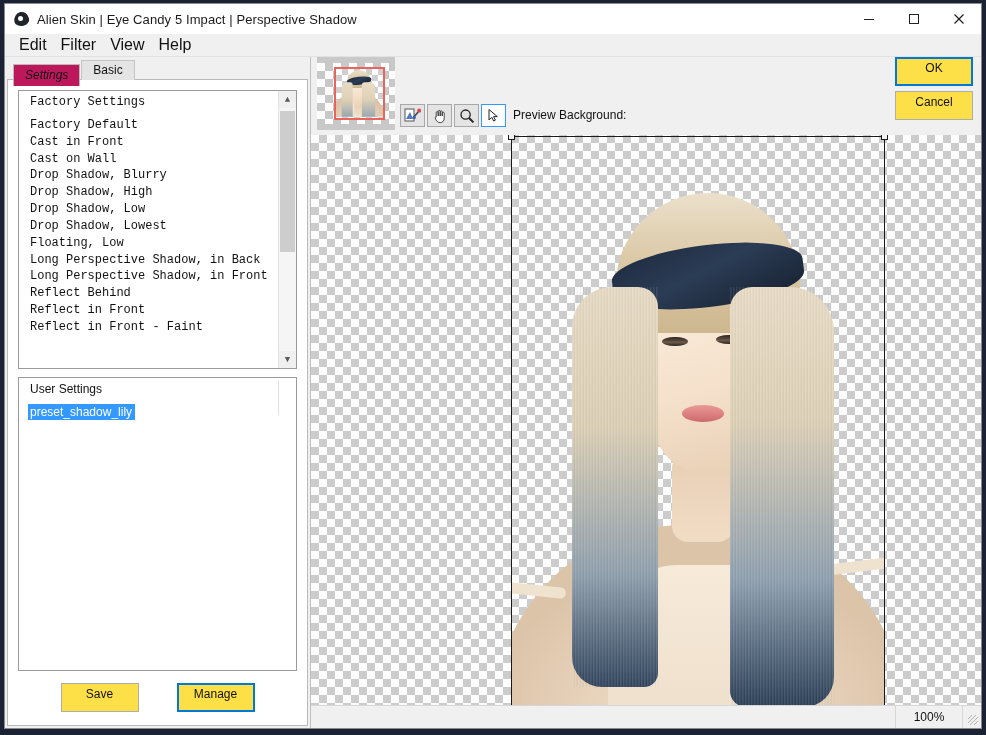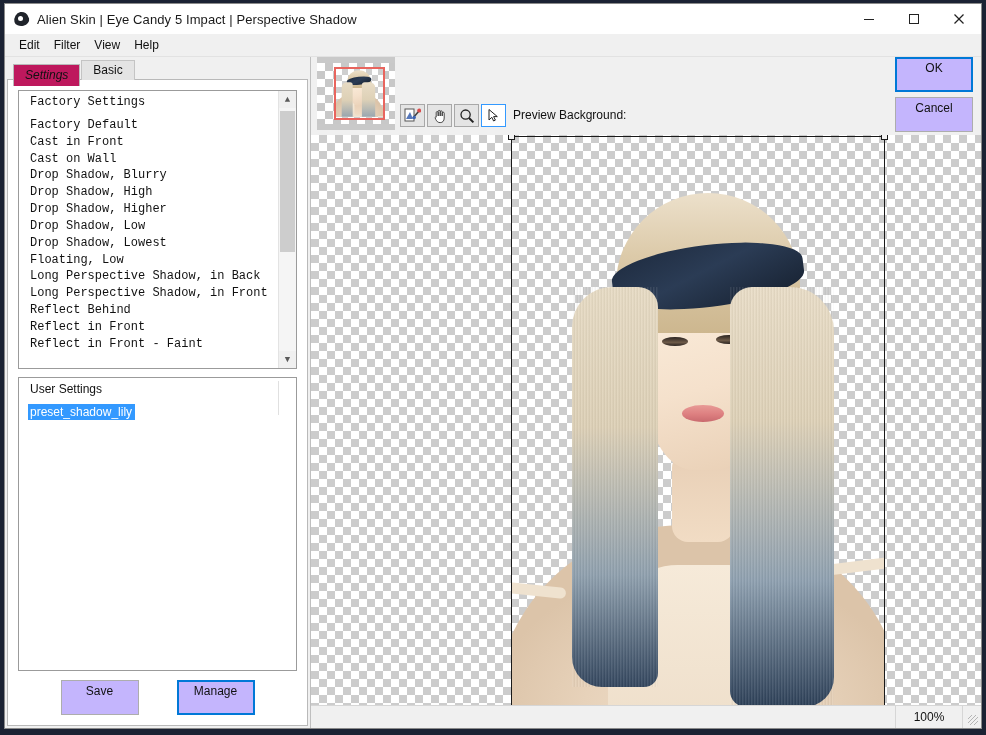--- a/index.html
+++ b/index.html
@@ -83,21 +83,21 @@
   .menubar {
     height: 22px;
     background: #f0f0f0;
     display: flex;
     align-items: center;
     padding-left: 9px;
     flex: 0 0 auto;
     border-bottom: 1px solid #e2e2e2;
   }
   .menu-item {
-    font-size: 12px;
+    font-size: 16px;
     padding: 2px 9px 2px 5px;
     color: #111;
     white-space: nowrap;
   }
 
   
   .body-split {
     flex: 1 1 auto;
     display: flex;
     min-height: 0;
@@ -232,25 +232,25 @@
     flex: 0 0 auto;
     height: 36px;
     display: flex;
     align-items: center;
     justify-content: center;
     gap: 38px;
     padding-top: 8px;
   }
   .btn {
     min-width: 78px;
-    height: 35px;
+    height: 29px;
     line-height: 21px;
     text-align: center;
     font-size: 12px;
-    background: #c4b5fd;
+    background: #fde047;
     border: 1px solid #adadad;
     color: #111;
     box-sizing: border-box;
     padding: 0 10px;
   }
   .btn.focused {
     border: 2px solid #0078d7;
     line-height: 19px;
   }
 
@@ -575,21 +575,20 @@
 
         <div class="listbox factory">
           <div class="list-scrollport">
             <div class="list-row header">Factory Settings</div>
             <div class="list-row gap"></div>
             <div class="list-row">Factory Default</div>
             <div class="list-row">Cast in Front</div>
             <div class="list-row">Cast on Wall</div>
             <div class="list-row">Drop Shadow, Blurry</div>
             <div class="list-row">Drop Shadow, High</div>
-            <div class="list-row">Drop Shadow, Higher</div>
             <div class="list-row">Drop Shadow, Low</div>
             <div class="list-row">Drop Shadow, Lowest</div>
             <div class="list-row">Floating, Low</div>
             <div class="list-row">Long Perspective Shadow, in Back</div>
             <div class="list-row">Long Perspective Shadow, in Front</div>
             <div class="list-row">Reflect Behind</div>
             <div class="list-row">Reflect in Front</div>
             <div class="list-row">Reflect in Front - Faint</div>
           </div>
           <div class="vscroll">

